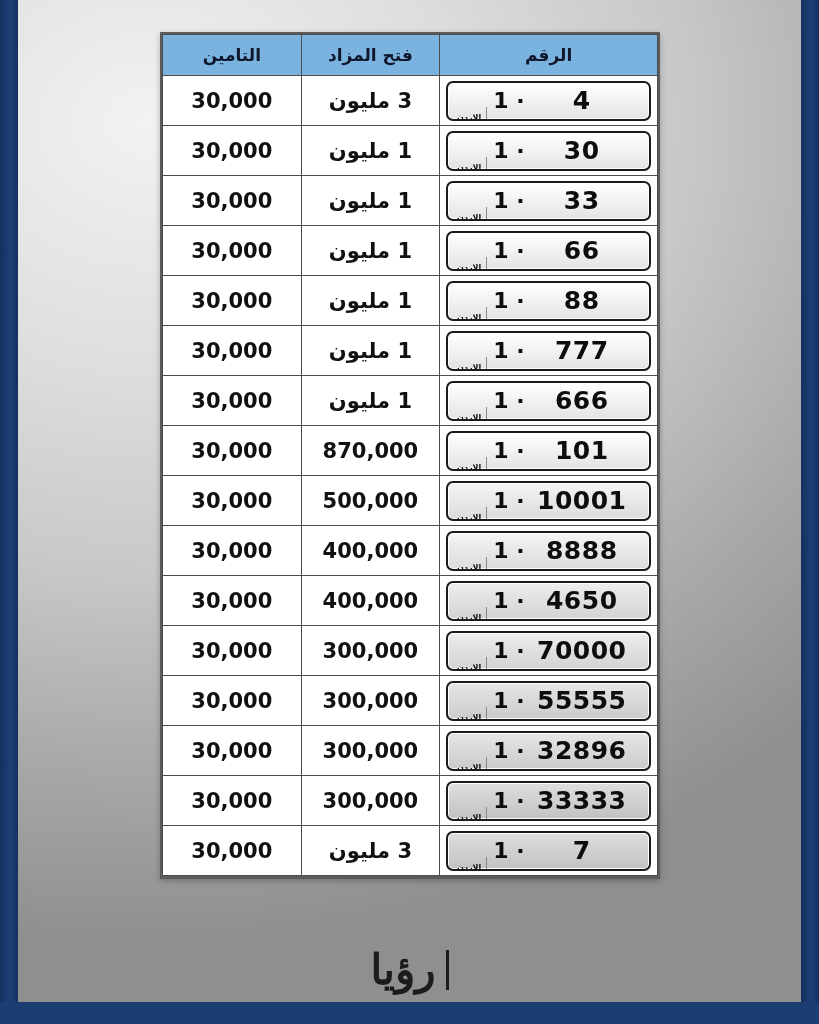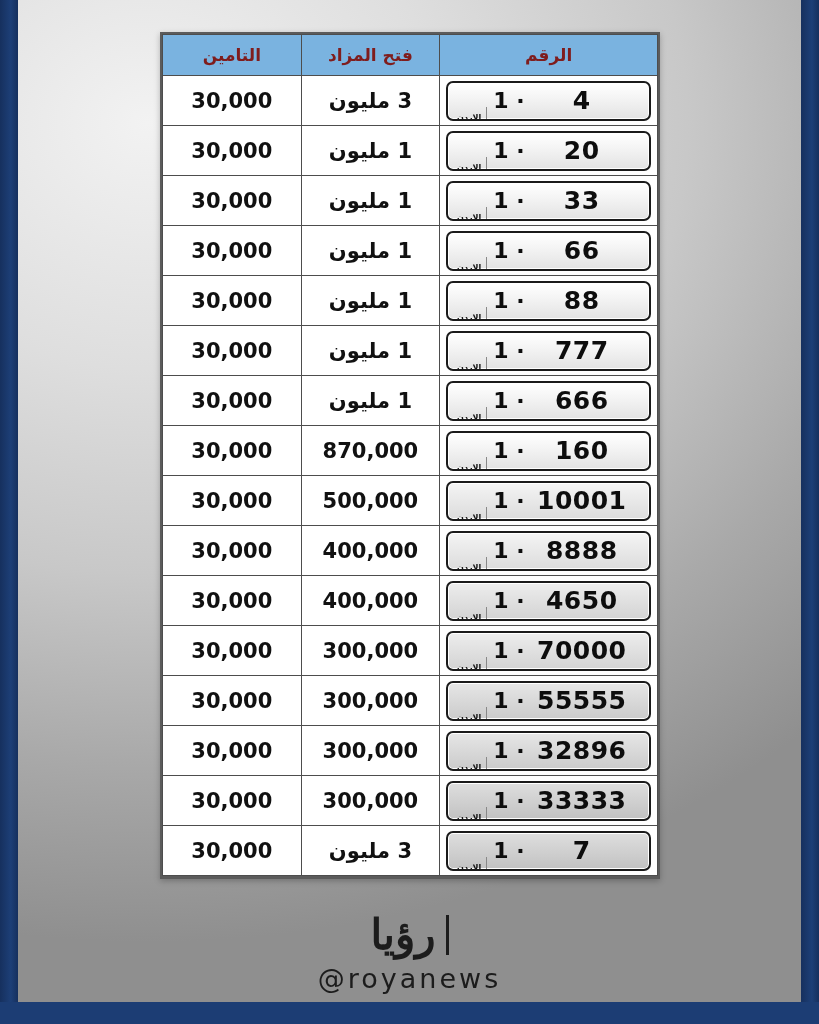--- a/index.html
+++ b/index.html
@@ -61,21 +61,21 @@
     direction: rtl;
     table-layout: fixed;
   }
 
   table.plates th {
     background: #7ab3e0;
     border: 1px solid #4d4d4d;
     height: 40px;
     font-size: 17px;
     font-weight: bold;
-    color: #7f1d1d;
+    color: #0f172a;
     font-family: "DejaVu Sans", sans-serif;
     padding: 0;
   }
 
   table.plates td {
     border: 1px solid #4d4d4d;
     background: #ffffff;
     height: 49px;
     padding: 0;
     text-align: center;
@@ -260,21 +260,21 @@
             <td><span class="cell-text">30,000</span></td>
           </tr>
           <tr class="row-1">
             <td>
               <div class="plate">
                 <div class="plate-badge">
                   <span class="ar">الاردن</span>
                   <span class="en">JORDAN</span>
                 </div>
                 <span class="plate-code">1 ·</span>
-                <span class="plate-number">20</span>
+                <span class="plate-number">30</span>
               </div>
             </td>
             <td><span class="cell-text">1 مليون</span></td>
             <td><span class="cell-text">30,000</span></td>
           </tr>
           <tr class="row-2">
             <td>
               <div class="plate">
                 <div class="plate-badge">
                   <span class="ar">الاردن</span>
@@ -344,21 +344,21 @@
             <td><span class="cell-text">30,000</span></td>
           </tr>
           <tr class="row-7">
             <td>
               <div class="plate">
                 <div class="plate-badge">
                   <span class="ar">الاردن</span>
                   <span class="en">JORDAN</span>
                 </div>
                 <span class="plate-code">1 ·</span>
-                <span class="plate-number">160</span>
+                <span class="plate-number">101</span>
               </div>
             </td>
             <td><span class="cell-text">870,000</span></td>
             <td><span class="cell-text">30,000</span></td>
           </tr>
           <tr class="row-8">
             <td>
               <div class="plate">
                 <div class="plate-badge">
                   <span class="ar">الاردن</span>
@@ -471,17 +471,16 @@
           </tr>
         </tbody>
     </table>
   </div>
 
   <div class="logo-block">
     <div class="logo-main">
       <span class="logo-sep"></span>
       <span class="logo-mark">رؤيا</span>
     </div>
-    <div class="logo-handle">@royanews</div>
   </div>
 
   <div class="bottom-bar"></div>
 </div>
 
 </body></html>

